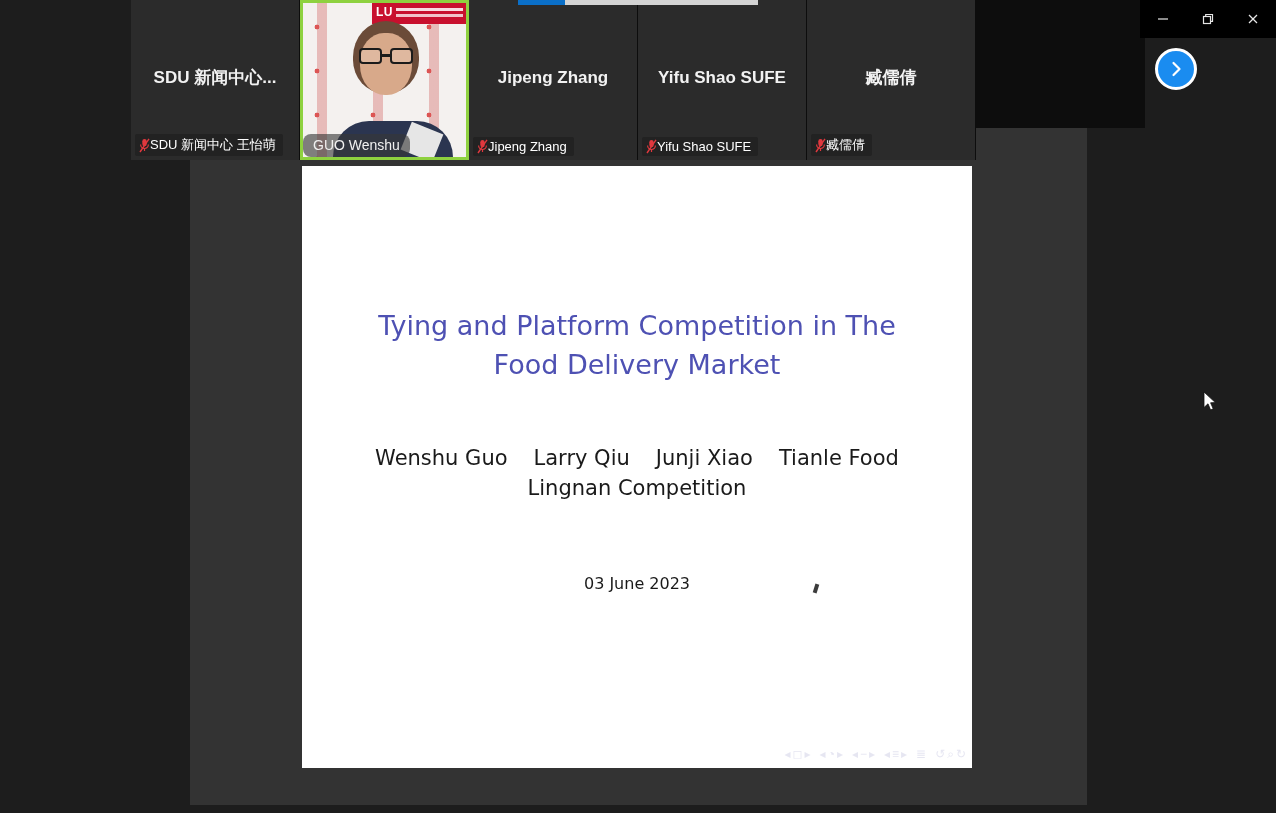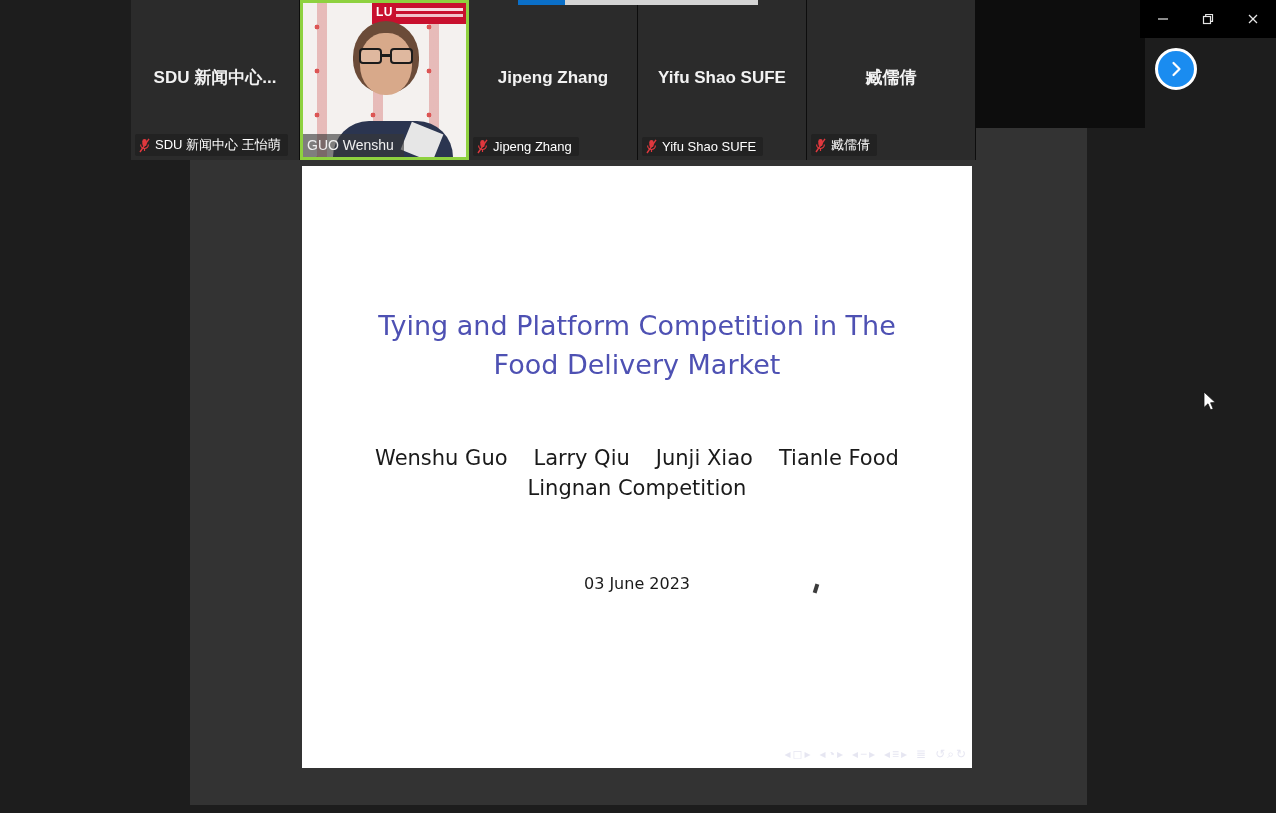--- a/index.html
+++ b/index.html
@@ -105,37 +105,36 @@
     text-overflow: ellipsis;
     box-sizing: border-box;
   }
   .tile .tile-badge {
     position: absolute;
     left: 4px;
     bottom: 4px;
     max-width: 160px;
     display: flex;
     align-items: center;
-    gap: 5px;
     background: rgba(30,30,30,0.72);
     padding: 2px 7px 2px 4px;
     border-radius: 2px;
     color: #ffffff;
     font-size: 13px;
     white-space: nowrap;
     overflow: hidden;
   }
   .tile.active .tile-badge {
     background: rgba(55,55,55,0.62);
     font-size: 14px;
     color: #f0f0f0;
     left: 0;
     bottom: 0;
-    border-radius: 0;
-    padding: 3px 10px 4px 4px;
+    border-radius: 8px;
+    padding: 3px 10px 4px 10px;
   }
   .mic-muted {
     flex: 0 0 auto;
     width: 11px;
     height: 15px;
     position: relative;
     display: inline-block;
   }
   .mic-muted svg { display: block; }
 

